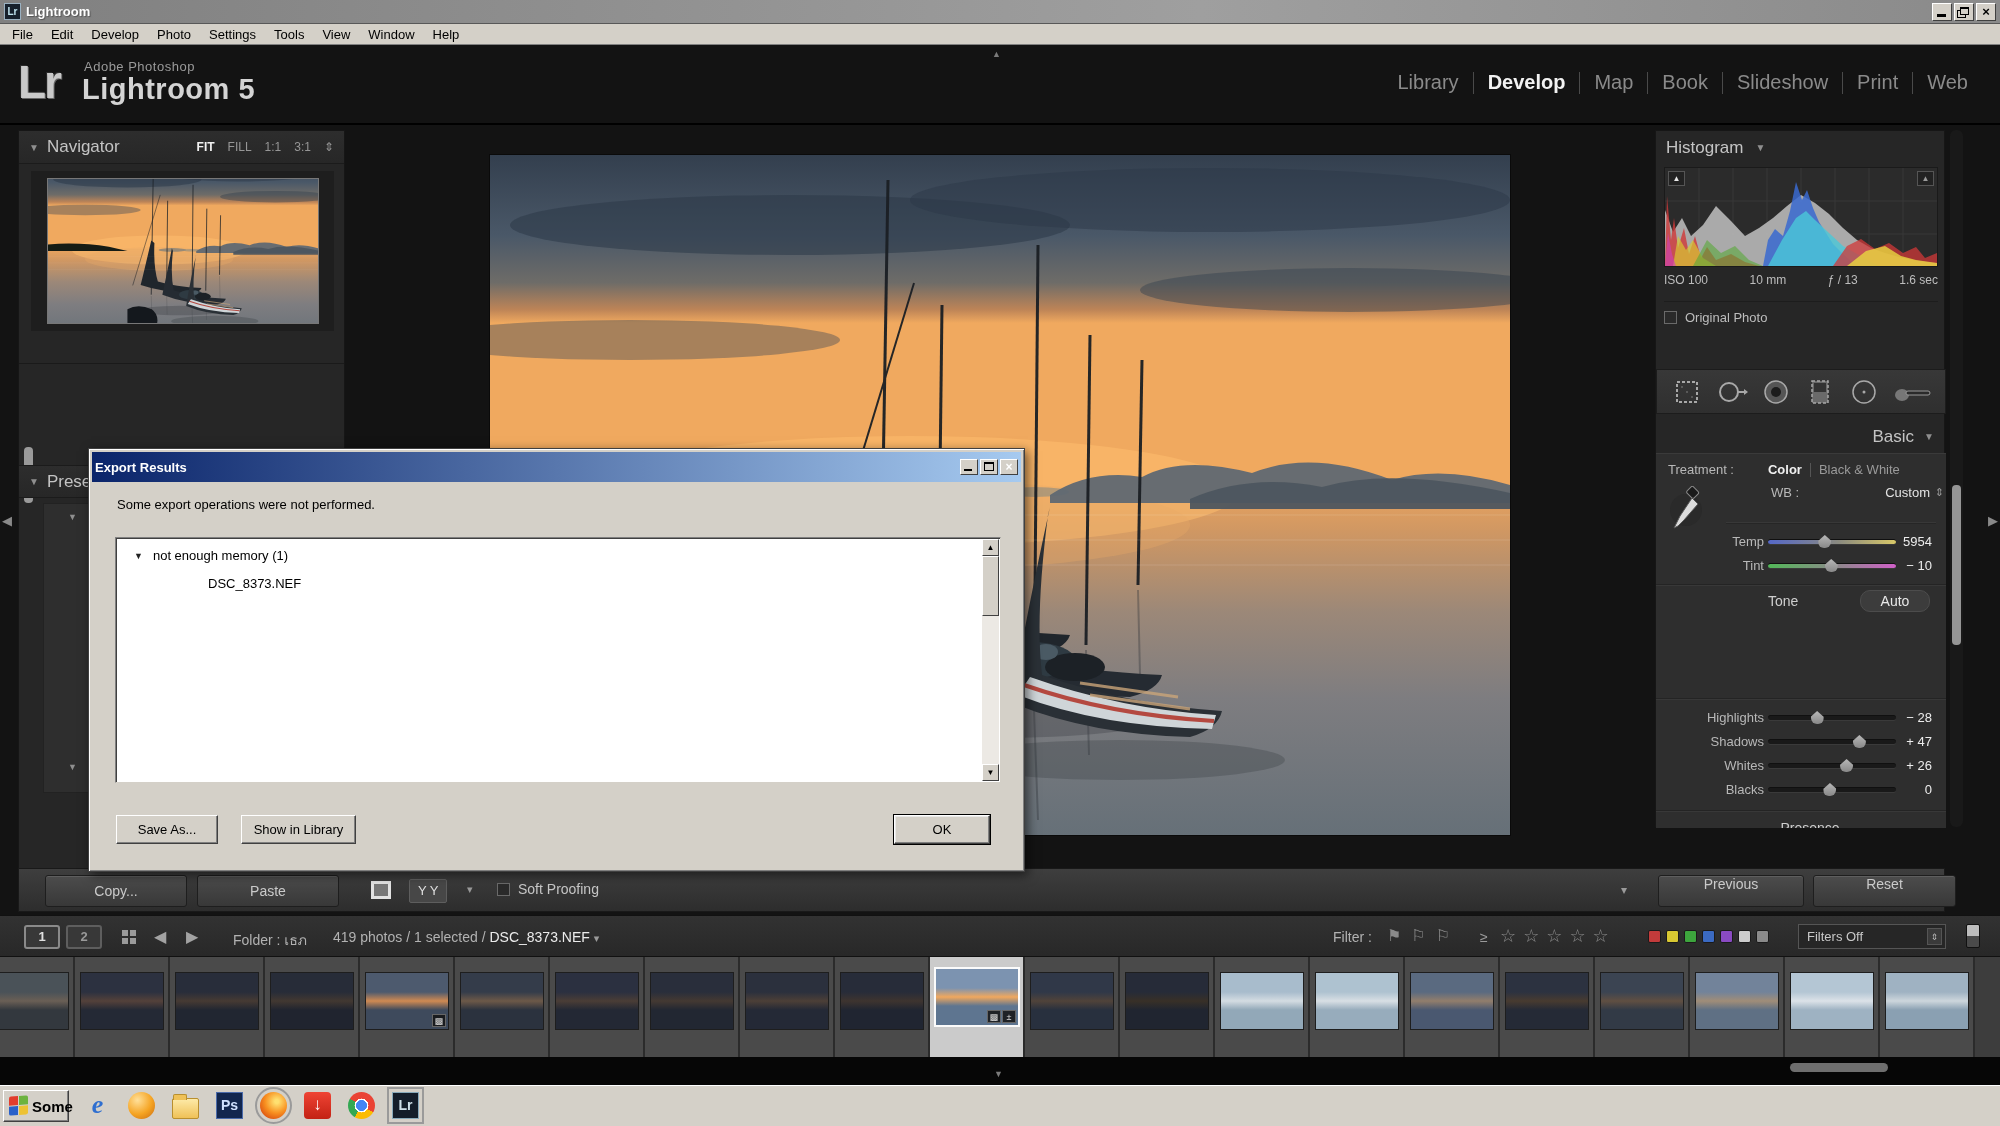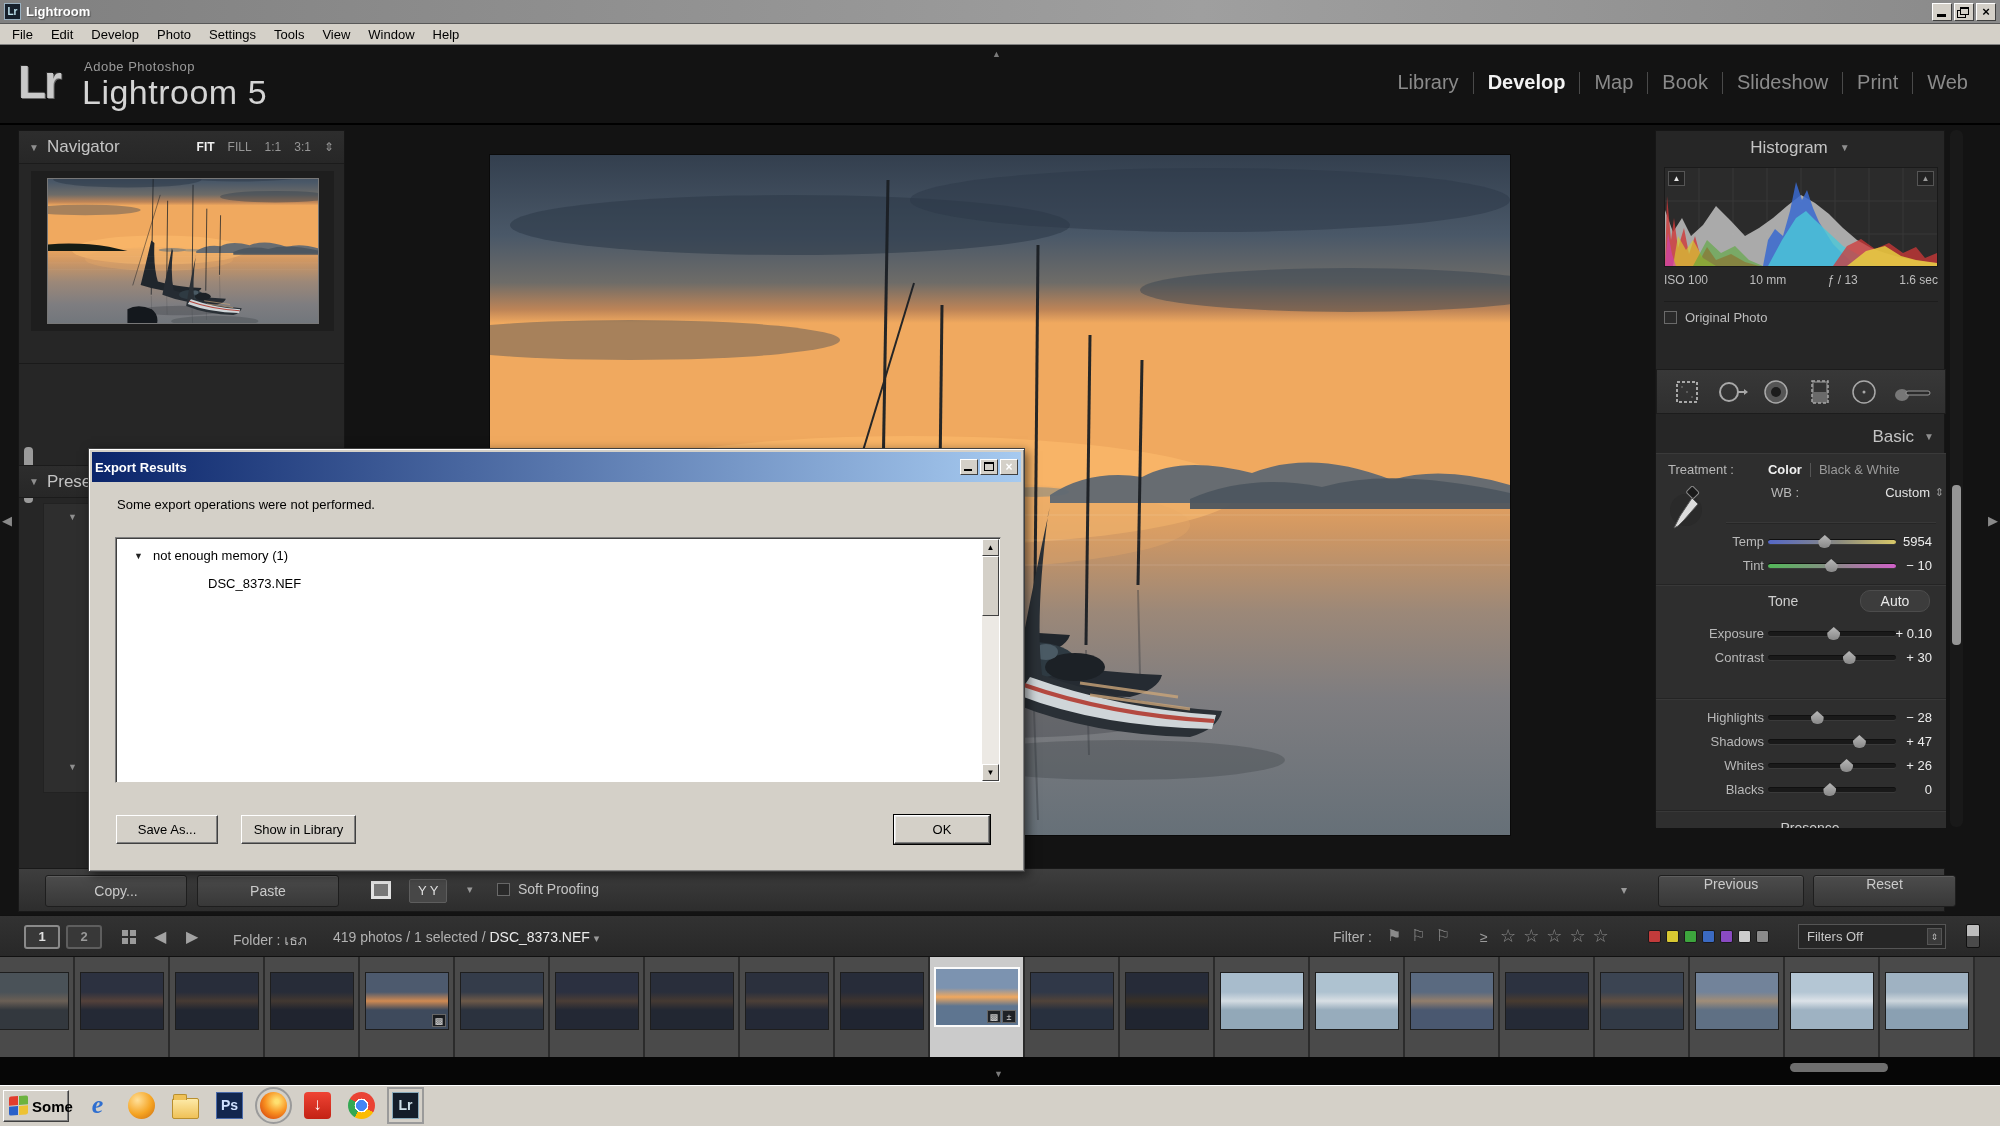--- a/index.html
+++ b/index.html
@@ -16,21 +16,21 @@
 .wbtn .mini{position:absolute;left:4px;bottom:3px;width:9px;height:3px;background:#000}
 .wbtn .rest{position:absolute;left:5px;top:3px;width:9px;height:8px;border:1px solid #000;border-top-width:2px;background:#d4d0c8;box-shadow:-3px 3px 0 -1px #d4d0c8,-3px 3px 0 0 #000}
 .wbtn .xg{position:absolute;left:0;top:0;width:100%;text-align:center;font-size:13px;font-weight:bold;line-height:16px;color:#000}
 .menubar{position:absolute;left:0;top:24px;width:2000px;height:21px;background:#d4d0c8;display:flex;align-items:center;gap:2px;padding-left:4px;border-bottom:1px solid #808080}
 .menubar span{font-size:13px;color:#000;padding:1px 8px}
 
 
 .app{position:absolute;left:0;top:45px;width:2000px;height:1040px;background:#131313}
 .lr-logo{left:18px;top:10px;font-size:46px;font-weight:bold;color:#c9c9c9;text-shadow:1px 1px 0 #666,-1px -1px 0 #2a2a2a;letter-spacing:-2px}
 .hdr-line1{left:84px;top:14px;font-size:13px;color:#9a9a9a;letter-spacing:.5px}
-.hdr-line2{left:82px;top:28px;font-size:34px;font-weight:400;color:#d4d4d4;letter-spacing:.5px}
+.hdr-line2{left:82px;top:28px;font-size:29px;font-weight:700;color:#d4d4d4;letter-spacing:.5px}
 .modules{right:18px;top:26px;display:flex;align-items:center;gap:0}
 .modules .mod{font-size:20px;color:#8a8a8a;padding:0 14px;cursor:default}
 .modules .mod.active{color:#f2f2f2;font-weight:bold}
 .modules .msep{width:1px;height:22px;background:#4a4a4a}
 .top-reveal{left:992px;top:4px;color:#7a7a7a;font-size:9px}
 .hdr-divider{left:0;top:78px;width:2000px;height:2px;background:#000}
 
 
 .panel{background:#262626;border:1px solid #161616}
 .panel-left{left:18px;top:85px;width:327px;height:742px}
@@ -43,21 +43,21 @@
 .nav-bottom{position:absolute;left:0;top:232px;width:100%;height:1px;background:#1a1a1a}
 .presets-hdr{position:absolute;left:0;top:334px;width:100%;height:33px;display:flex;align-items:center;gap:8px;padding:0 10px;font-size:17px;color:#c4c4c4;background:linear-gradient(#2d2d2d,#272727);border-top:1px solid #1b1b1b;border-bottom:1px solid #1b1b1b}
 .presets-inner{position:absolute;left:24px;top:372px;width:292px;height:290px;background:#2e2e2e;border:1px solid #222}
 .left-scroll{position:absolute;left:5px;top:316px;width:9px;height:56px;background:#9a9a9a;border-radius:4px}
 
 
 .photo-main{left:490px;top:110px;width:1020px;height:680px;box-shadow:0 0 0 1px #0a0a0a}
 
 
 .panel-right{left:1655px;top:85px;width:290px;height:697px}
-.hist-header{height:33px;display:flex;align-items:center;justify-content:center;gap:12px;padding:0 10px;font-size:17px;color:#c4c4c4}
+.hist-header{height:33px;display:flex;align-items:center;justify-content:flex-start;gap:12px;padding:0 10px;font-size:17px;color:#c4c4c4}
 .hist-box{position:absolute;left:8px;top:36px;width:274px;height:100px;background:#2b2b2b;border:1px solid #1a1a1a}
 .clipbox{position:absolute;top:3px;width:17px;height:15px;background:#222;border:1px solid #555;color:#e8e8e8;font-size:8px;text-align:center;line-height:14px}
 .exif{position:absolute;left:8px;top:142px;width:274px;display:flex;justify-content:space-between;font-size:12px;color:#bdbdbd}
 .orig-row{position:absolute;left:8px;top:170px;display:flex;align-items:center;gap:8px;border-top:1px solid #1d1d1d;width:274px;padding-top:8px}
 .cb{width:13px;height:13px;background:#2a2a2a;border:1px solid #6a6a6a}
 .orig-row span{font-size:13px;color:#bdbdbd}
 .tools-strip{position:absolute;left:0px;top:238px;width:290px;height:45px;background:linear-gradient(#383838,#2f2f2f);border:1px solid #1c1c1c;display:flex;align-items:center;justify-content:space-around;padding:0 8px}
 .basic-hdr{position:absolute;left:0;top:290px;width:100%;height:31px;display:flex;align-items:center;justify-content:flex-end;gap:10px;padding:0 10px;font-size:17px;color:#c4c4c4}
 .basic-sec{position:absolute;left:0;top:322px;width:290px;height:375px;background:#2e2e2e;border-top:1px solid #3a3a3a;overflow:hidden}
 .treat-row{display:flex;align-items:center;gap:8px;padding:8px 12px 4px;font-size:13px}
@@ -450,36 +450,20 @@
                 <div class="sthumb" style="left:49%"></div>
               </div>
               <span class="svalue">− 10</span>
             </div>
           </div>
         <div class="sec-div" style="top:130px"></div>
         <div class="tone-row">
           <span class="tone-lbl">Tone</span>
           <span class="auto-btn">Auto</span>
         </div>
-        <div class="sliders s-tone">
-            <div class="srow">
-              <span class="slabel">Exposure</span>
-              <div class="strack plain">
-                <div class="sthumb" style="left:51%"></div>
-              </div>
-              <span class="svalue">+ 0.10</span>
-            </div>
-            <div class="srow">
-              <span class="slabel">Contrast</span>
-              <div class="strack plain">
-                <div class="sthumb" style="left:63%"></div>
-              </div>
-              <span class="svalue">+ 30</span>
-            </div>
-          </div>
         <div class="sec-div" style="top:244px"></div>
         <div class="sliders s-tone2">
             <div class="srow">
               <span class="slabel">Highlights</span>
               <div class="strack plain">
                 <div class="sthumb" style="left:38%"></div>
               </div>
               <span class="svalue">− 28</span>
             </div>
             <div class="srow">

